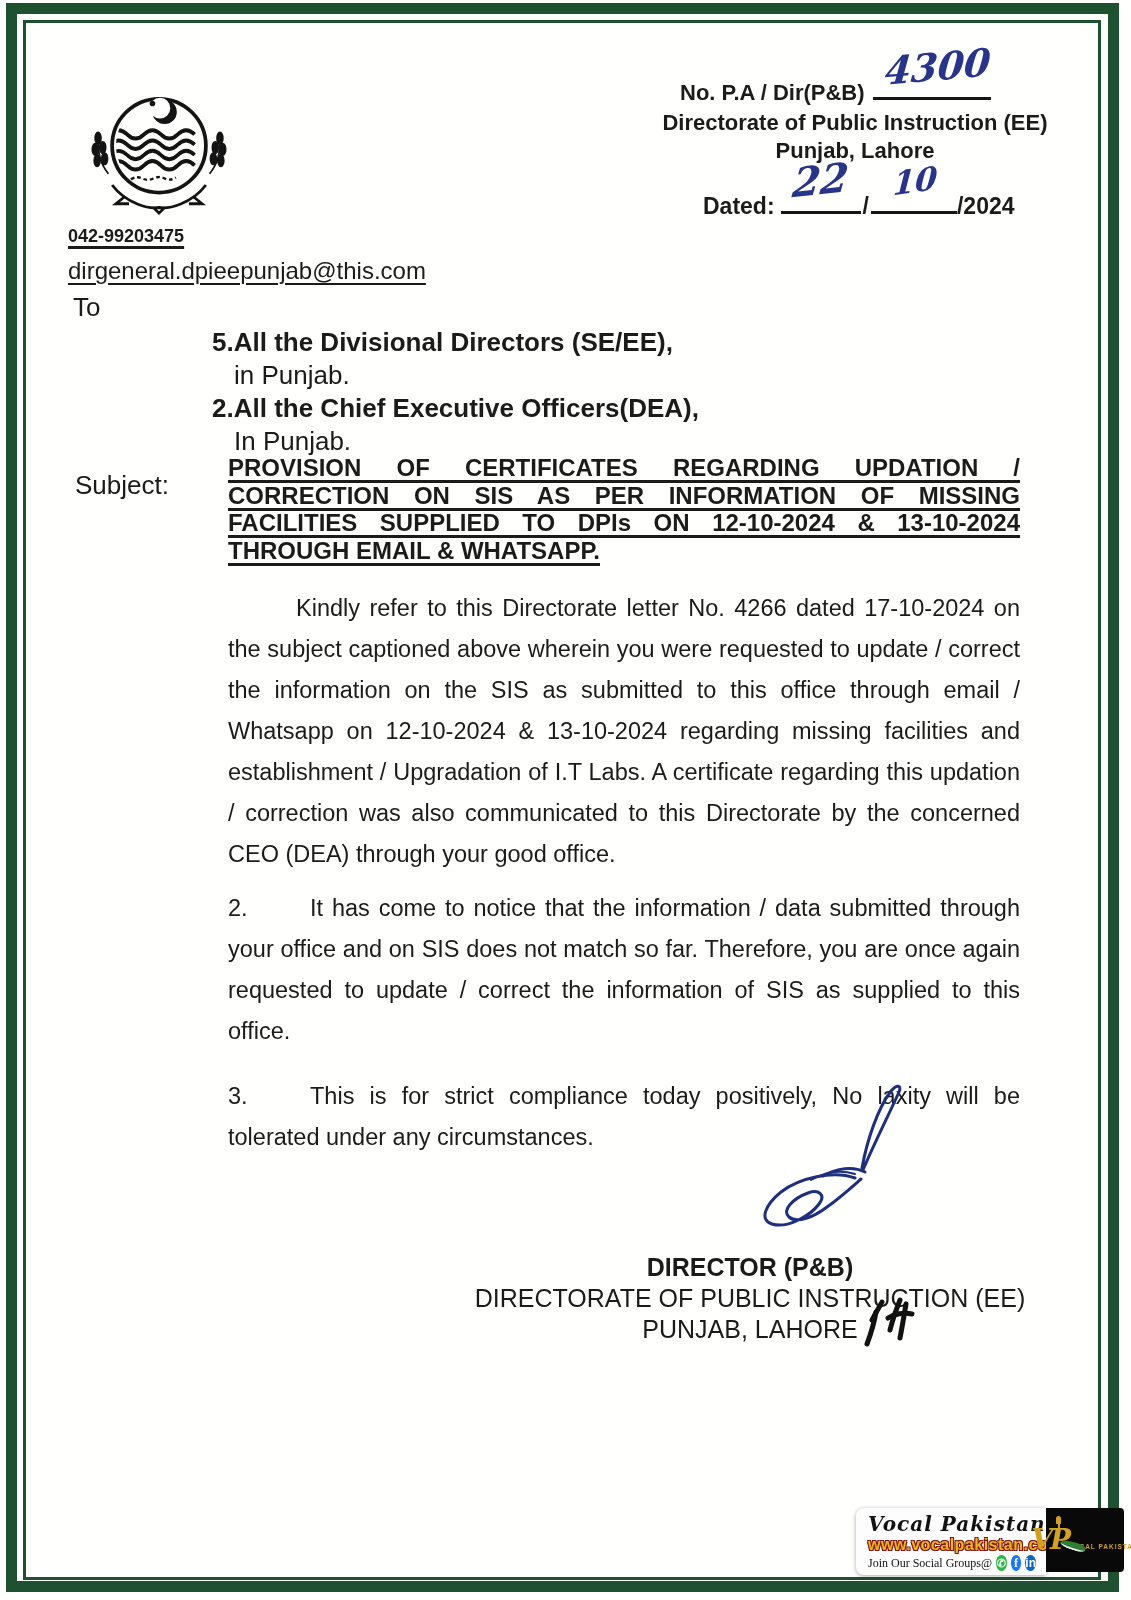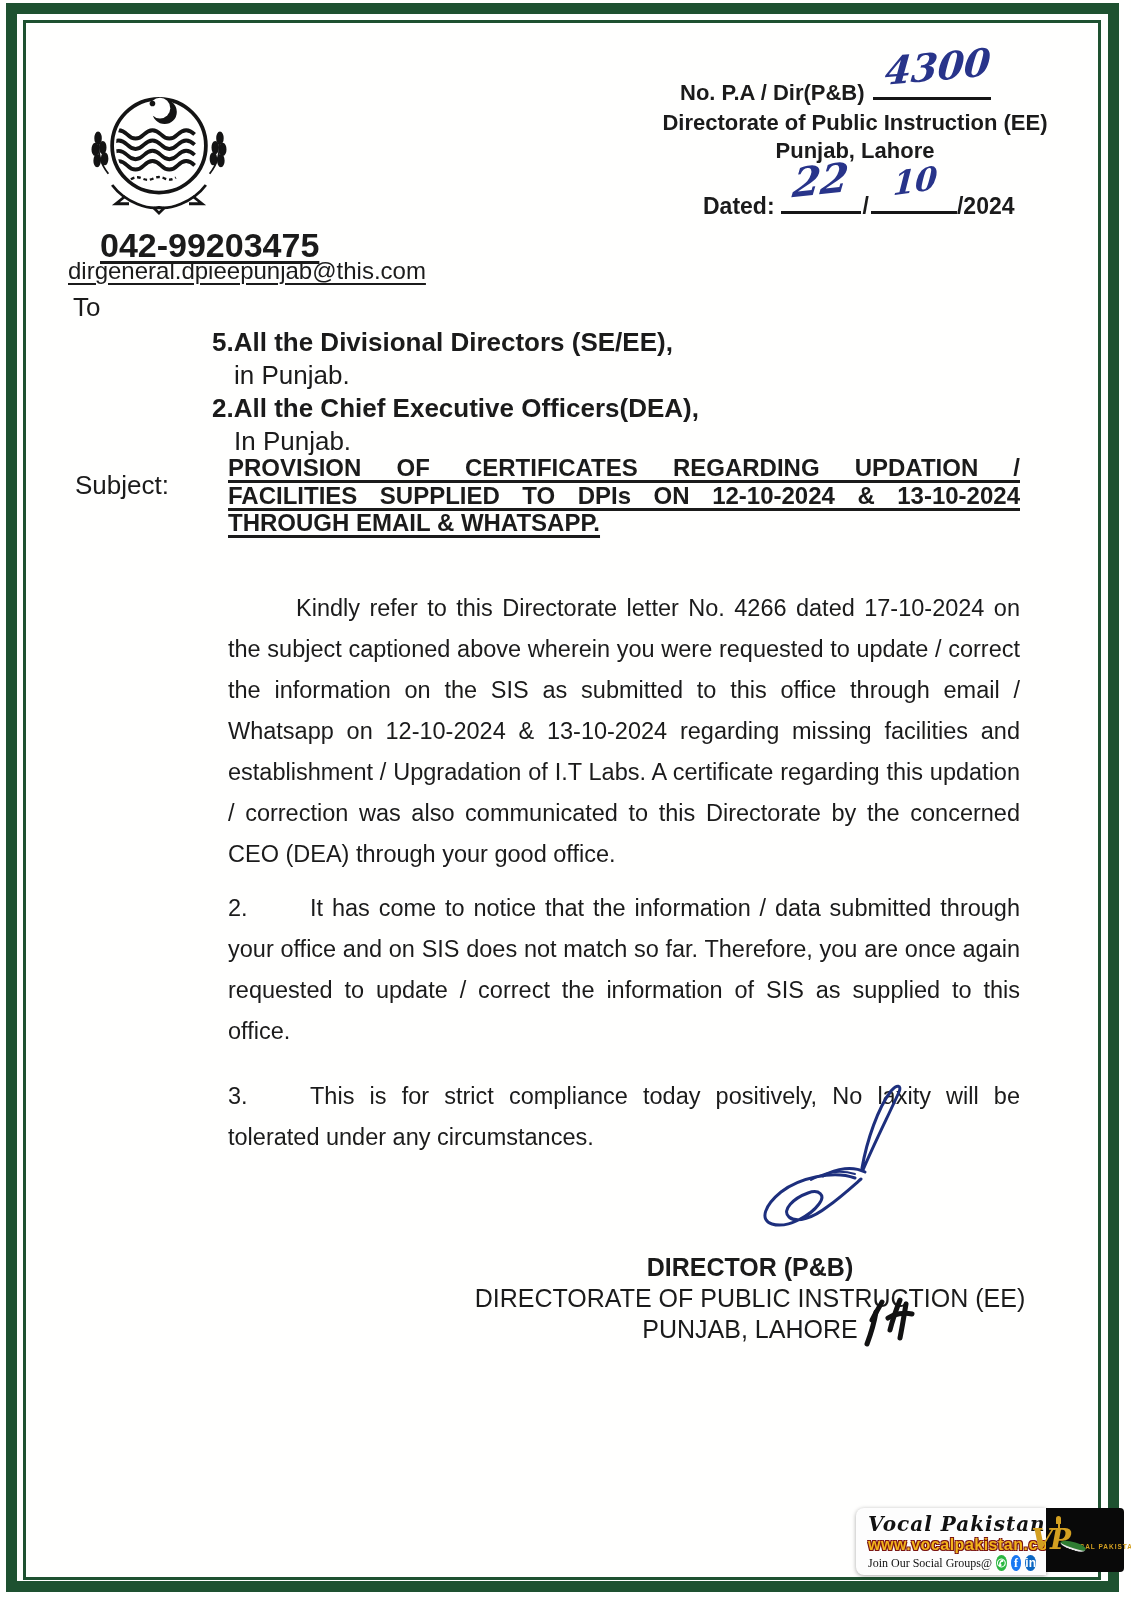--- a/index.html
+++ b/index.html
@@ -26,21 +26,21 @@
   .dated-row { position:absolute; left:703px; top:192px; font-size:23px; font-weight:bold; white-space:nowrap; }
   .date-blank { display:inline-block; border-bottom:3px solid #161616; position:relative; height:22px; vertical-align:baseline; }
   .date-blank.day { width:80px; margin-left:6px; }
   .date-blank.month { width:86px; margin-left:2px; }
   .hw-day { position:absolute; left:12px; top:-36px; font-size:40px; transform:rotate(-6deg) skewX(-12deg); }
   .hw-month { position:absolute; left:22px; top:-30px; font-size:32px; transform:rotate(-8deg) skewX(-12deg); }
   .slash { margin-left:2px; }
 
   
   .crest { position:absolute; left:84px; top:80px; }
-  .phone { position:absolute; left:68px; top:226px; font-size:34px; font-weight:bold; text-decoration:underline; text-underline-offset:4px; text-decoration-thickness:2.5px;margin-left:32px; }
+  .phone { position:absolute; left:68px; top:226px; font-size:18px; font-weight:bold; text-decoration:underline; text-underline-offset:4px; text-decoration-thickness:2.5px; }
   .email { position:absolute; left:68px; top:257px; font-size:24px; text-decoration:underline; text-underline-offset:4px; text-decoration-thickness:2px; }
   .to-label { position:absolute; left:73px; top:292px; font-size:26px; }
 
   
   .recipients { position:absolute; left:212px; top:326px; font-size:26px; line-height:33px; }
   .r-main { font-weight:bold; }
   .r-sub { padding-left:22px; }
 
   
   .subject-label { position:absolute; left:75px; top:457px; font-size:26px;margin-top:13px; }
@@ -156,20 +156,21 @@
   <div class="recipients">
     <div class="r-main">5.All the Divisional Directors (SE/EE),</div>
     <div class="r-sub">in Punjab.</div>
     <div class="r-main">2.All the Chief Executive Officers(DEA),</div>
     <div class="r-sub">In Punjab.</div>
   </div>
 
   <div class="subject-label">Subject:</div>
   <div class="subject-block">
     <div class="subject-line jl">PROVISION OF CERTIFICATES REGARDING UPDATION /</div>
+    <div class="subject-line jl">CORRECTION ON SIS AS PER INFORMATION OF MISSING</div>
     <div class="subject-line jl">FACILITIES SUPPLIED TO DPIs ON 12-10-2024 &amp; 13-10-2024</div>
     <div class="subject-line">THROUGH EMAIL &amp; WHATSAPP.</div>
   </div>
 
   <div class="para para1">Kindly refer to this Directorate letter No. 4266 dated 17-10-2024 on the subject captioned above wherein you were requested to update / correct the information on the SIS as submitted to this office through email / Whatsapp on 12-10-2024 &amp; 13-10-2024 regarding missing facilities and establishment / Upgradation of I.T Labs. A certificate regarding this updation / correction was also communicated to this Directorate by the concerned CEO (DEA) through your good office.</div>
   <div class="para para2"><span class="pnum">2.</span><span>It has come to notice that the information / data submitted through your office and on SIS does not match so far. Therefore, you are once again requested to update / correct the information of SIS as supplied to this office.</span></div>
   <div class="para para3"><span class="pnum">3.</span><span>This is for strict compliance today positively, No laxity will be tolerated under any circumstances.</span></div>
 
   <div class="signature">
     <svg width="200" height="150" viewBox="0 0 200 150">

